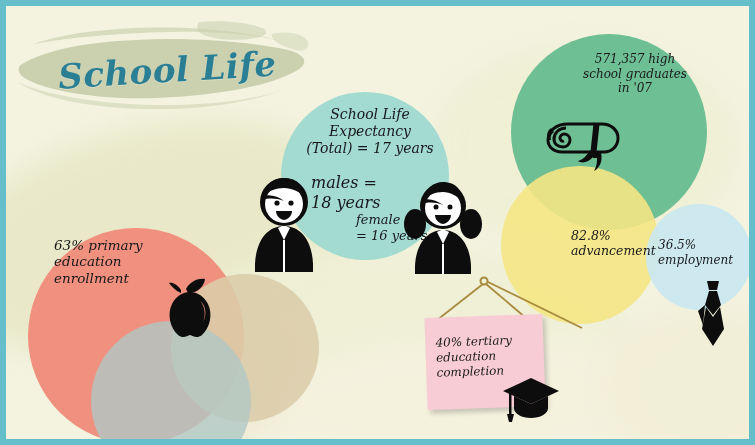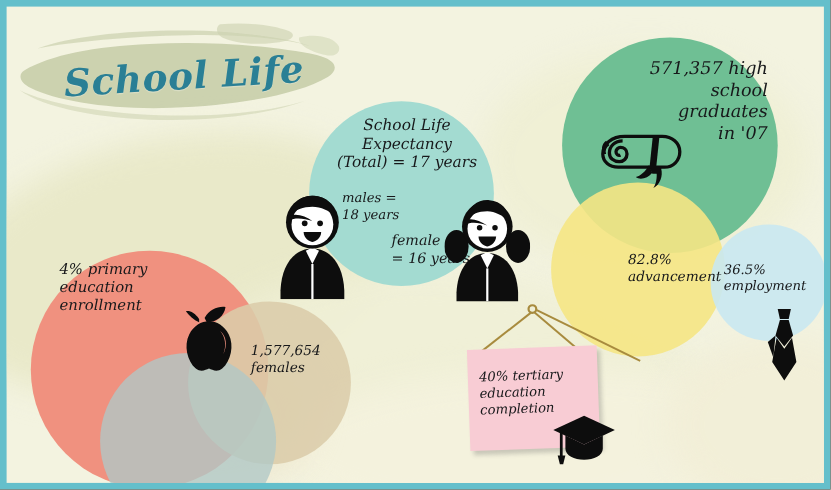--- a/index.html
+++ b/index.html
@@ -87,24 +87,24 @@
   #blob-advance     { left: 495px; top: 160px; width: 158px; height: 158px;
                       background: rgba(245,230,132,0.9); }
   #blob-employ      { left: 640px; top: 198px; width: 106px; height: 106px;
                       background: rgba(201,232,241,0.9); }
 
   #lbl-enrollment { left: 48px;  top: 231px; width: 140px; font-size: 13.5px; }
   #lbl-females    { left: 222px; top: 305px; width: 92px;  font-size: 12.5px; }
   #lbl-males      { left: 108px; top: 359px; width: 100px; font-size: 12.5px; }
   #lbl-expect-main{ left: 292px; top: 100px; width: 144px; font-size: 14px;
                     text-align: center; }
-  #lbl-expect-m   { left: 305px; top: 167px; width: 70px;  font-size: 12px; }
+  #lbl-expect-m   { left: 305px; top: 167px; width: 70px;  font-size: 16px; }
   #lbl-expect-f   { left: 350px; top: 206px; width: 74px;  font-size: 13px; }
-  #lbl-graduates  { left: 566px; top: 46px;  width: 126px; font-size: 16px;
-                    text-align: right; }
+  #lbl-graduates  { left: 566px; top: 46px;  width: 126px; font-size: 12px;
+                    text-align: center; }
   #lbl-advance    { left: 517px; top: 222px; width: 100px; font-size: 12.5px; margin-left: 48px; }
   #lbl-employ     { left: 652px; top: 232px; width: 82px;  font-size: 12px; }
 
   
   #sign-group { position: absolute; left: 398px; top: 270px;
                 width: 180px; height: 165px; }
   #sign-rope { position: absolute; left: 0; top: 0; width: 180px; height: 60px; }
   #sign-board {
     position: absolute; left: 22px; top: 40px;
     width: 118px; height: 92px;
@@ -153,25 +153,23 @@
                C180,11 180,4 184,2 Z" opacity="0.6"></path>
       <path d="M256,14 C272,10 288,14 292,22 C294,28 288,32 280,30 C266,27 254,20 256,14 Z" opacity="0.5"></path>
     </g>
   </svg>
   <div id="title">School Life</div>
 
   <div class="blob" id="blob-enrollment"></div>
   <div class="blob" id="blob-females"></div>
   <div class="blob" id="blob-males"></div>
 
-  <div class="blob-label" id="lbl-enrollment">4% primary
+  <div class="blob-label" id="lbl-enrollment">63% primary
 education
 enrollment</div>
-  <div class="blob-label" id="lbl-females">1,577,654
-females</div>
 
   <svg class="icon-fig" id="icon-apple" viewBox="0 0 52 62">
     <path d="M17,12 C13,6 8,4 5,5 C8,9 12,13 17,15 Z" fill="#0d0d0d"></path>
     <path d="M22,11 C26,3 35,0 41,1 C40,9 33,15 24,15 Z" fill="#0d0d0d"></path>
     <path d="M26,14 C33,14 40,18 44,26 C49,36 46,50 38,57 C33,61 29,58 26,57
              C23,58 19,61 14,57 C6,50 3,36 8,26 C12,18 19,14 26,14 Z" fill="#0d0d0d"></path>
     <path d="M36,23 C41,28 42,37 39,44 C43,37 42,27 36,23 Z" fill="#f0917f" opacity="0.95"></path>
   </svg>
 
   <div class="blob" id="blob-expectancy"></div>

